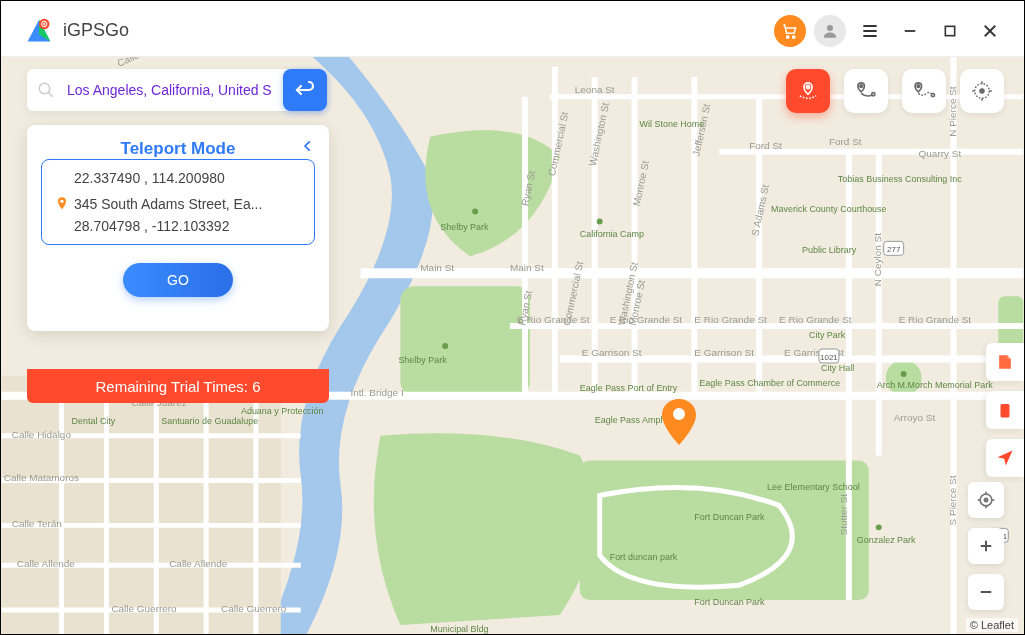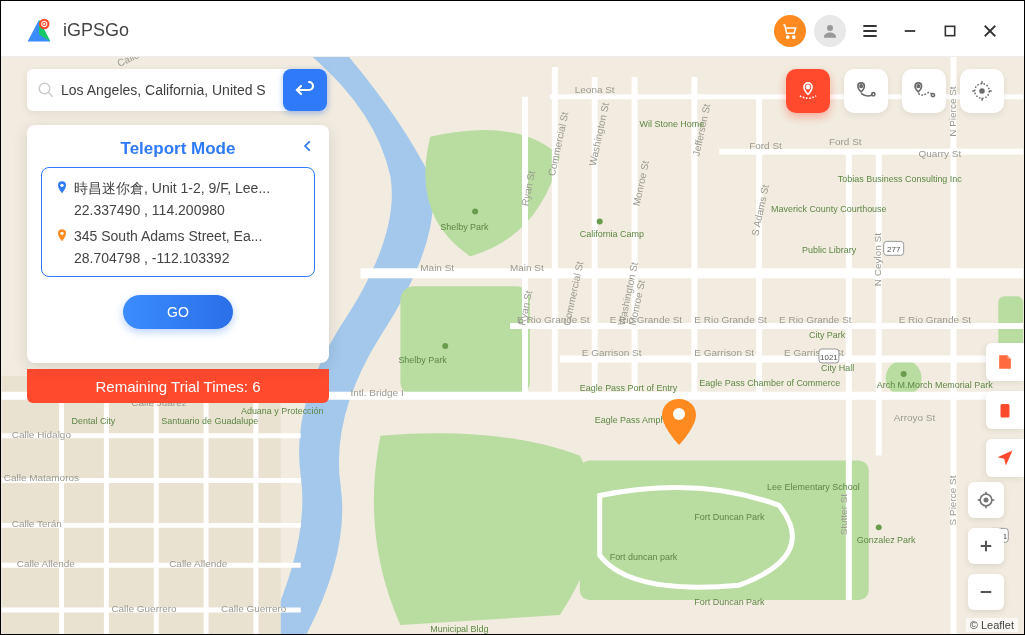--- a/index.html
+++ b/index.html
@@ -15,31 +15,31 @@
 .tb-user { background: #e8e8e8; color: #888; }
 .tb-win { background: transparent; }
 
 
 .map-area { position: absolute; top: 56px; left: 0; right: 0; bottom: 0; background: #f2ece0; overflow: hidden; }
 .map-bg { position: absolute; inset: 0; }
 
 
 .searchbox { position: absolute; top: 12px; left: 26px; width: 300px; height: 42px; background: #fff; border-radius: 6px; display: flex; align-items: center; padding: 0 10px; box-shadow: 0 2px 8px rgba(0,0,0,0.08); z-index: 50; }
 .searchbox svg { flex-shrink: 0; color: #bbb; }
-.searchbox input { border: none; outline: none; flex: 1; font-size: 14px; color: #404040; margin-left: 6px; background: transparent; width: 170px; }
+.searchbox input { border: none; outline: none; flex: 1; font-size: 14px; color: #6d28d9; margin-left: 12px; background: transparent; width: 170px; }
 .go-chip { position: absolute; top: 12px; left: 282px; width: 44px; height: 42px; background: #2f7af8; border-radius: 8px; display: flex; align-items: center; justify-content: center; cursor: pointer; z-index: 51; box-shadow: 0 2px 6px rgba(47,122,248,0.4); }
 
 
 .mode-row { position: absolute; top: 12px; right: 20px; display: flex; gap: 14px; z-index: 50; }
 .mode-btn { width: 44px; height: 44px; border-radius: 10px; background: #fff; display: flex; align-items: center; justify-content: center; cursor: pointer; color: #6a6a6a; box-shadow: 0 2px 6px rgba(0,0,0,0.08); }
 .mode-btn.active { background: #ff4a2e; color: #fff; box-shadow: 0 4px 10px rgba(255,74,46,0.4); }
 
 
 .panel { position: absolute; top: 68px; left: 26px; width: 302px; background: #fff; border-radius: 8px; box-shadow: 0 4px 16px rgba(0,0,0,0.12); z-index: 40; padding: 14px 14px 18px; }
-.panel-title { text-align: center; color: #2f7af8; font-size: 17px; font-weight: 600; margin-bottom: 8px; }
+.panel-title { text-align: center; color: #2f7af8; font-size: 17px; font-weight: 600; margin-bottom: 0; }
 .panel-back { position: absolute; top: 10px; right: 10px; color: #2f7af8; cursor: pointer; padding: 4px; }
 .loc-card { border: 1.5px solid #2f7af8; border-radius: 8px; padding: 10px 12px; }
 .loc-row { display: flex; align-items: flex-start; margin-bottom: 2px; }
 .loc-pin { width: 20px; flex-shrink: 0; margin-top: 2px; }
 .loc-txt { font-size: 14px; color: #444; line-height: 1.5; overflow: hidden; text-overflow: ellipsis; white-space: nowrap; }
 .loc-coord { font-size: 14px; color: #444; margin-left: 20px; margin-bottom: 8px; }
 .loc-coord.last { margin-bottom: 0; }
 .go-btn { display: block; margin: 18px auto 16px; width: 110px; height: 34px; border: none; border-radius: 17px; background: linear-gradient(90deg,#3b8cff,#2a6fe8); color: #fff; font-size: 14px; font-weight: 500; cursor: pointer; box-shadow: 0 3px 8px rgba(47,122,248,0.35); }
 
 
@@ -305,29 +305,20 @@
   </div>
 
   <div class="panel">
     <div class="panel-back">
       <svg width="14" height="14" viewBox="0 0 24 24" fill="none" stroke="#2f7af8" stroke-width="3">
           <polyline points="15 4 7 12 15 20"></polyline>
         </svg>
     </div>
     <div class="panel-title">Teleport Mode</div>
     <div class="loc-card">
-      <div class="loc-row">
-        <span class="loc-pin">
-          <svg width="16" height="16" viewBox="0 0 24 24">
-              <path d="M12 2 a6 6 0 0 1 6 6 c0 5 -6 12 -6 12 s-6 -7 -6 -12 a6 6 0 0 1 6 -6 z" fill="#2f7af8"></path>
-              <circle cx="12" cy="8" r="2.5" fill="#fff"></circle>
-            </svg>
-        </span>
-        <span class="loc-txt">時昌迷你倉, Unit 1-2, 9/F, Lee...</span>
-      </div>
       <div class="loc-coord">22.337490 , 114.200980</div>
       <div class="loc-row">
         <span class="loc-pin">
           <svg width="16" height="16" viewBox="0 0 24 24">
               <path d="M12 2 a6 6 0 0 1 6 6 c0 5 -6 12 -6 12 s-6 -7 -6 -12 a6 6 0 0 1 6 -6 z" fill="#ff8a1f"></path>
               <circle cx="12" cy="8" r="2.5" fill="#fff"></circle>
             </svg>
         </span>
         <span class="loc-txt">345 South Adams Street, Ea...</span>
       </div>

